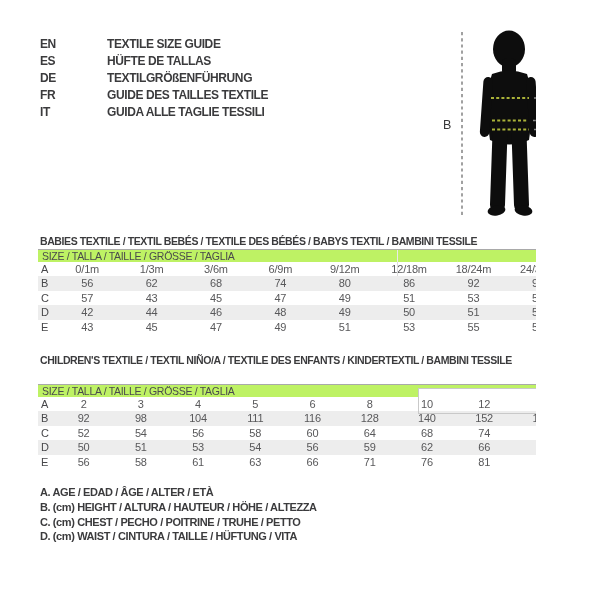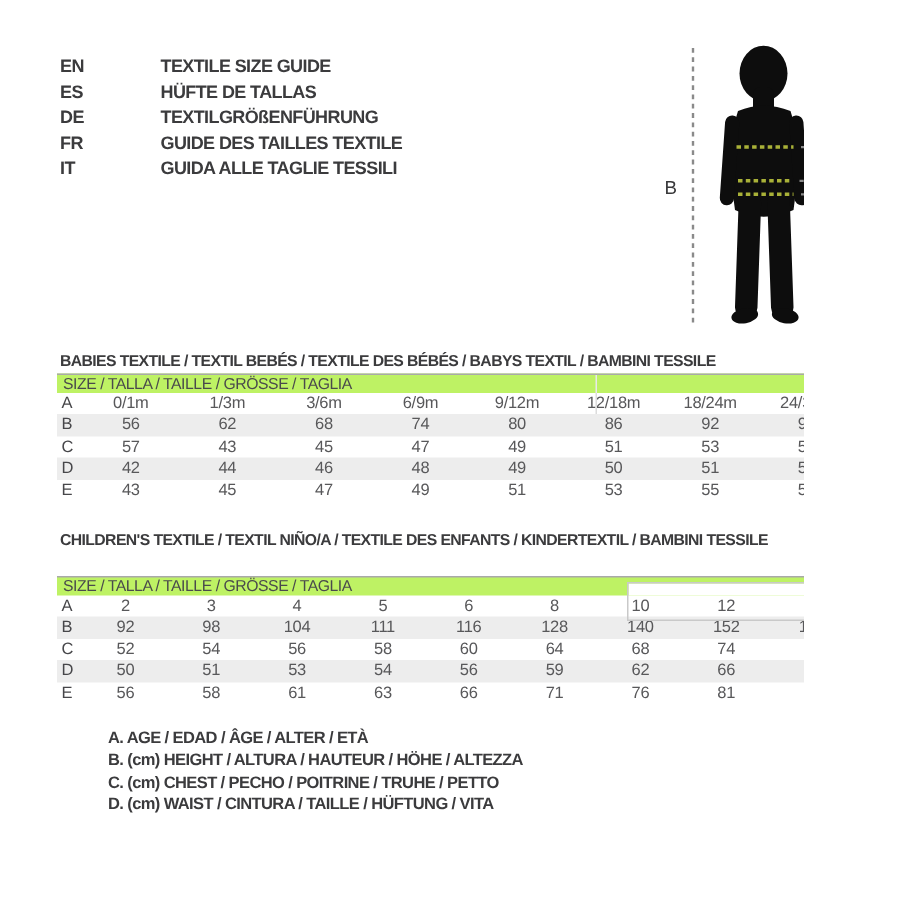--- a/index.html
+++ b/index.html
@@ -44,21 +44,21 @@
   }
   .column-divider-line{
     position:absolute;left:359px;top:1px;width:1px;height:12px;background:#e9e9e9;z-index:3;
   }
   .column-divider-line2{
     position:absolute;left:359px;top:13px;width:1px;height:14px;background:#dcdcdc;z-index:3;
   }
   
   .legend{position:absolute;left:40px;top:485px;}
   .legend-row{height:14.75px;line-height:14.75px;font-size:11px;font-weight:700;
-    letter-spacing:-0.4px;color:#3b3b3d;white-space:nowrap;margin-left:32px;}
+    letter-spacing:-0.4px;color:#3b3b3d;white-space:nowrap;}
 </style>
 </head>
 <body>
 
 <div class="page">
 
   <div class="lang-block">
     <div class="lang-row">
       <span class="lang-code">EN</span>
       <span class="lang-label">TEXTILE SIZE GUIDE</span>

